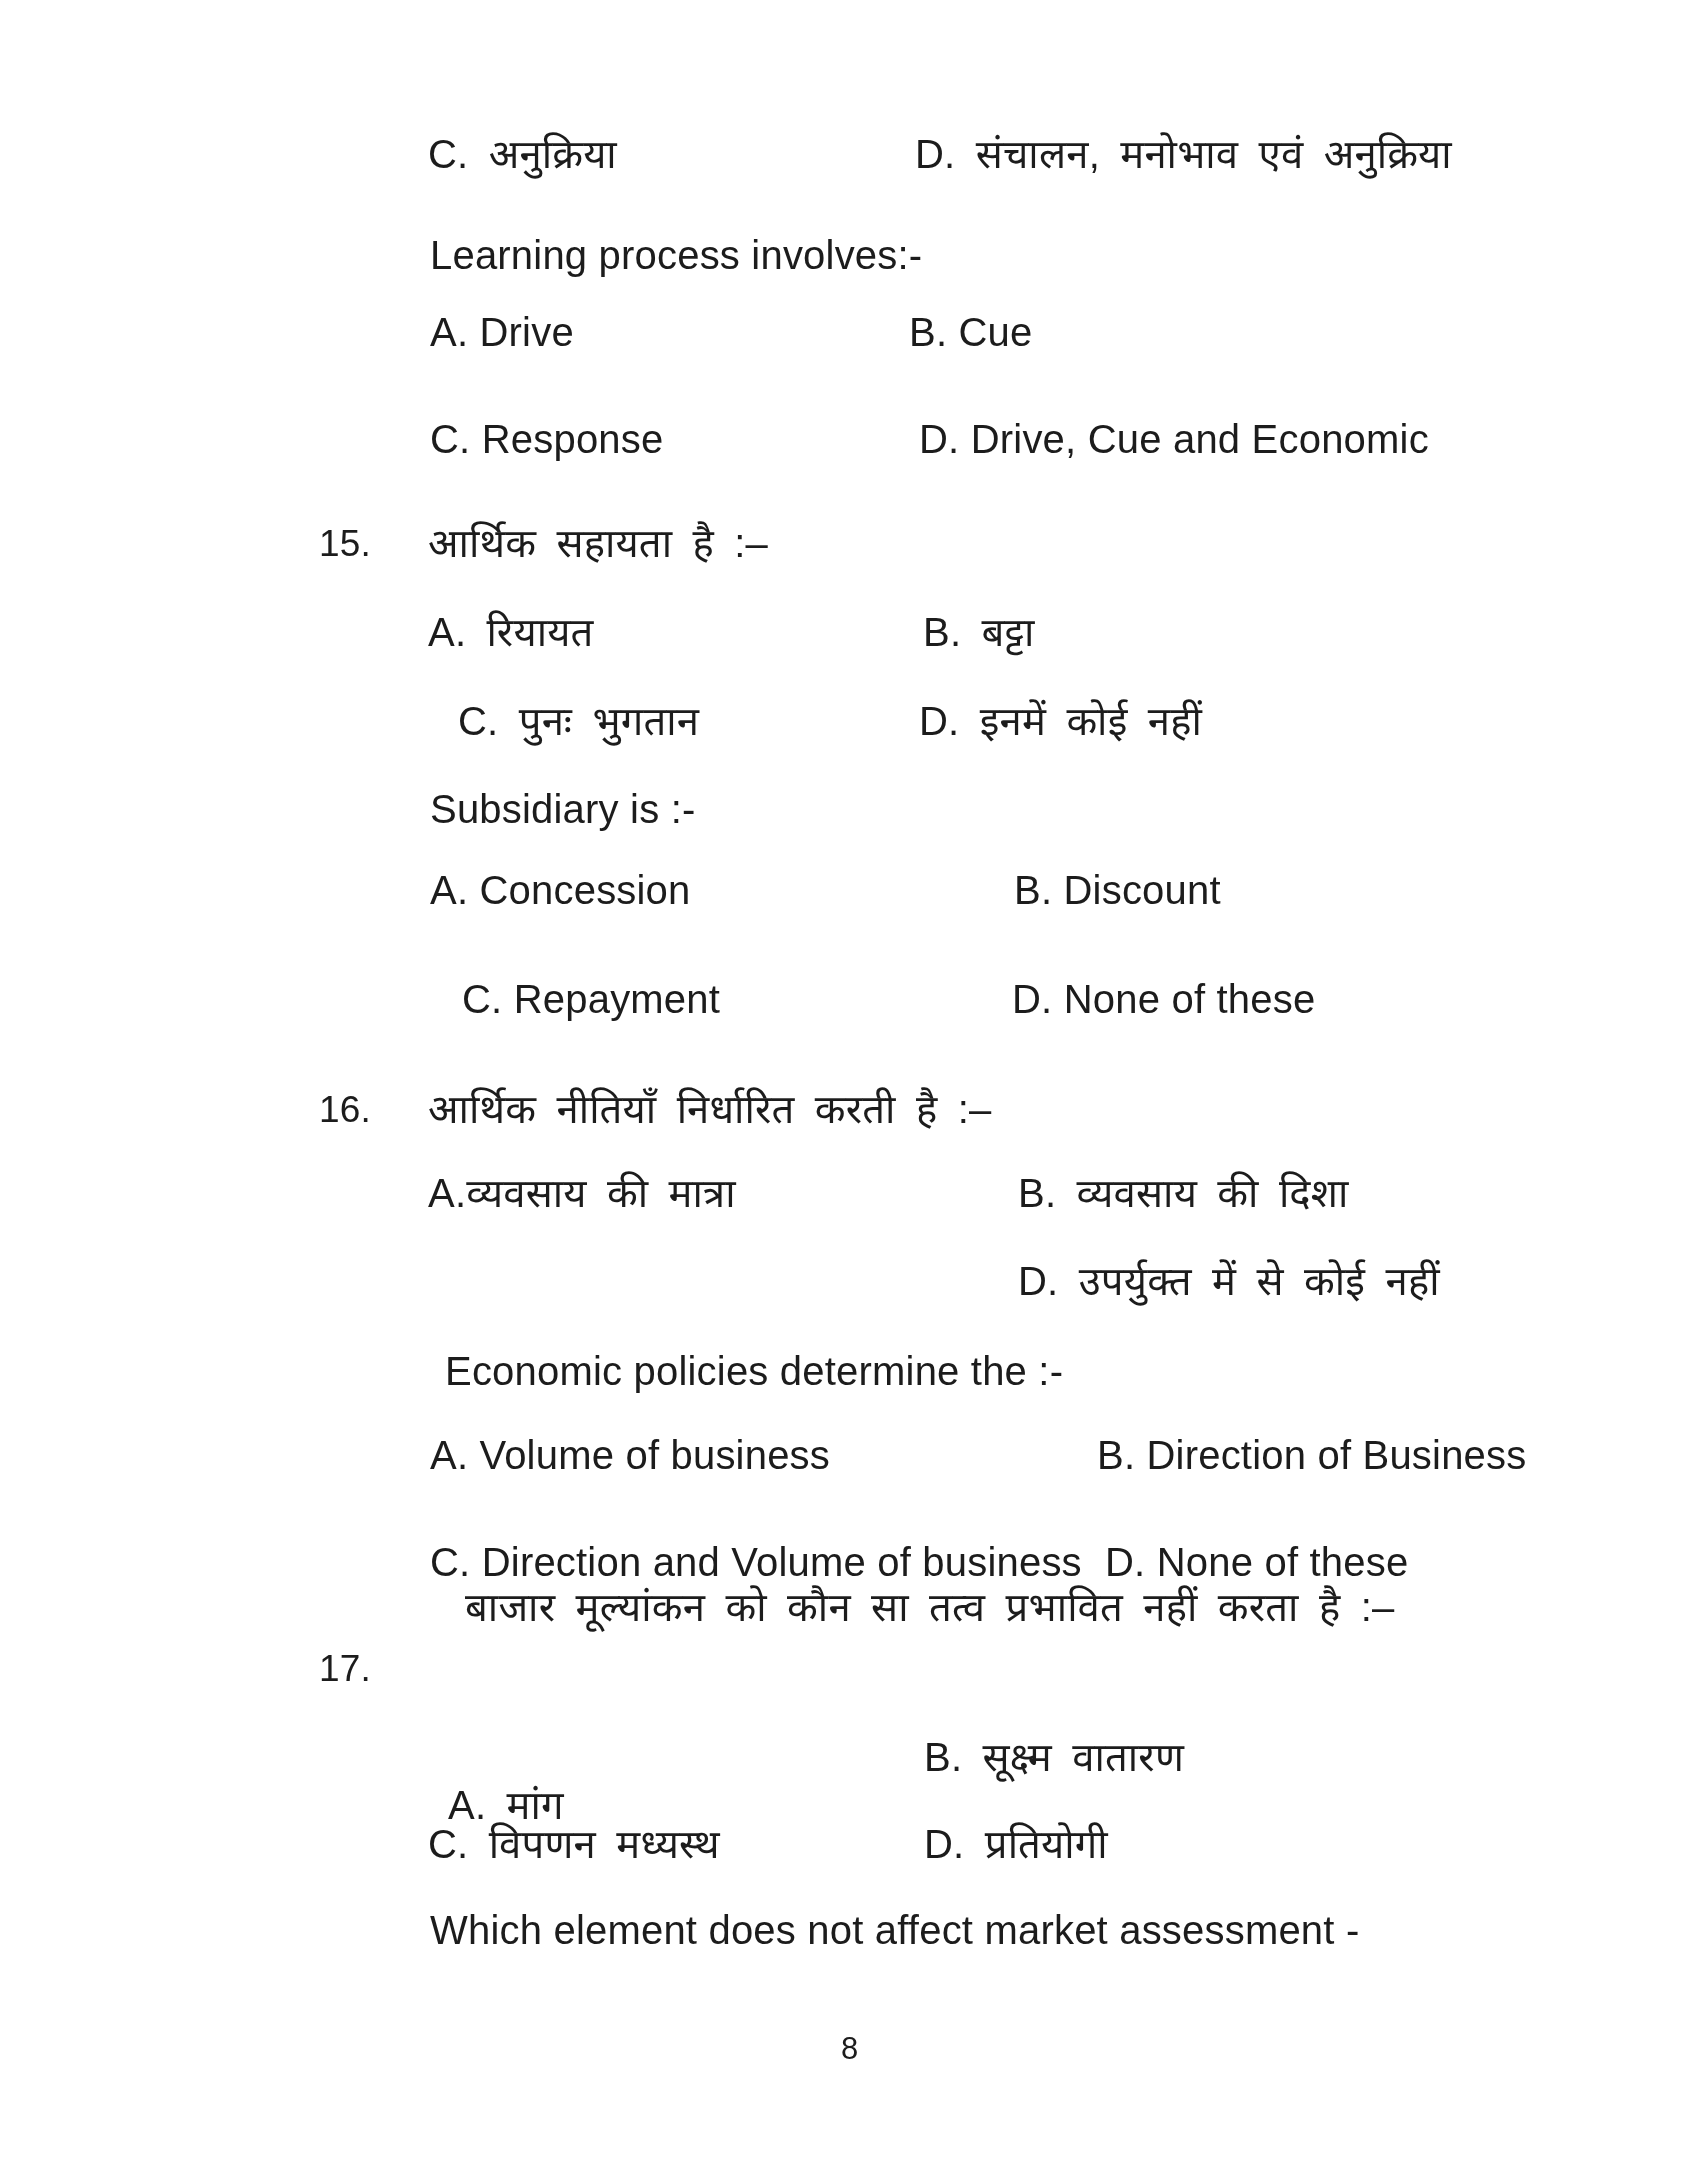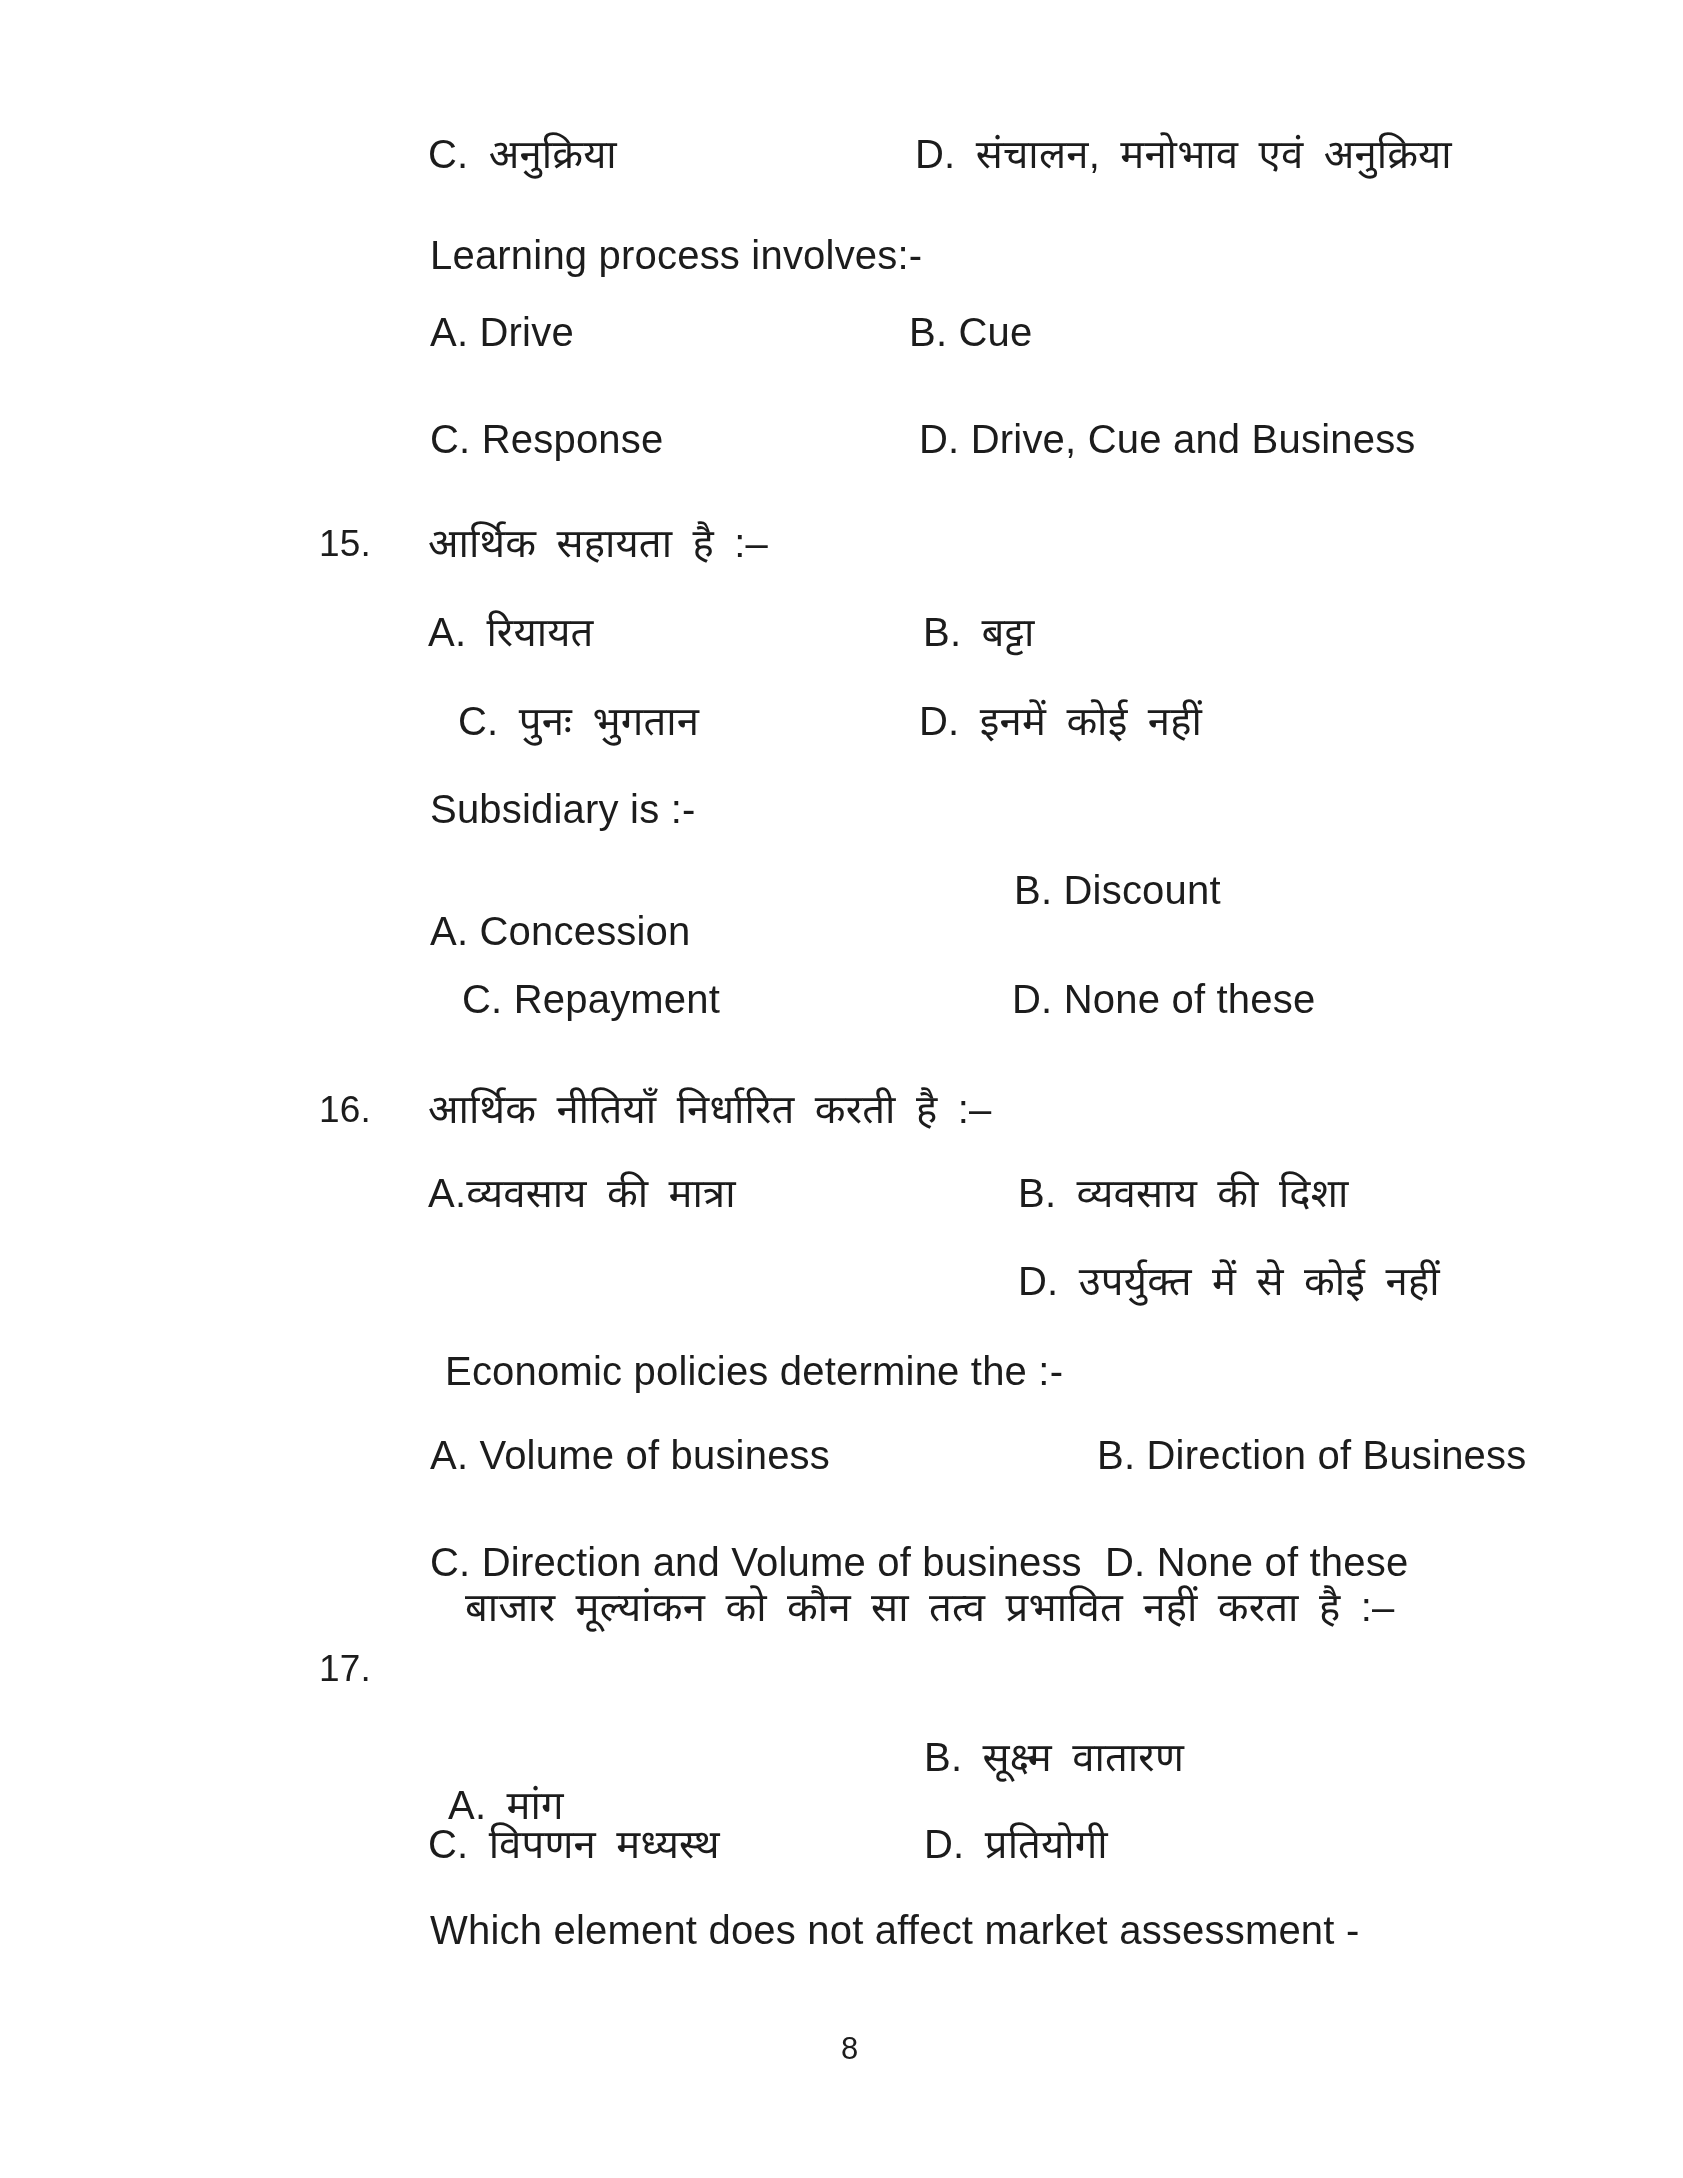--- a/index.html
+++ b/index.html
@@ -35,31 +35,31 @@
 
 <div class="page">
 
   <span class="t hi" style="left:416px; top:117px;">C. अनुक्रिया</span>
   <span class="t hi" style="left:903px; top:117px;">D. संचालन, मनोभाव एवं अनुक्रिया</span>
 
   <span class="t" style="left:418px; top:218px;">Learning process involves:-</span>
   <span class="t" style="left:418px; top:295px;">A. Drive</span>
   <span class="t" style="left:897px; top:295px;">B. Cue</span>
   <span class="t" style="left:418px; top:402px;">C. Response</span>
-  <span class="t" style="left:907px; top:402px;">D. Drive, Cue and Business</span>
+  <span class="t" style="left:907px; top:402px;">D. Drive, Cue and Economic</span>
 
   <span class="t qnum" style="left:307px; top:509px;">15.</span>
   <span class="t hi" style="left:416px; top:506px;">आर्थिक सहायता है :–</span>
   <span class="t hi" style="left:416px; top:595px;">A. रियायत</span>
   <span class="t hi" style="left:911px; top:595px;">B. बट्टा</span>
   <span class="t hi" style="left:416px; top:684px;margin-left:30px;">C. पुनः भुगतान</span>
   <span class="t hi" style="left:907px; top:684px;">D. इनमें कोई नहीं</span>
 
   <span class="t" style="left:418px; top:772px;">Subsidiary is :-</span>
-  <span class="t" style="left:418px; top:894px;">A. Concession</span>
+  <span class="t" style="left:418px; top:853px;">A. Concession</span>
   <span class="t" style="left:1002px; top:853px;">B. Discount</span>
   <span class="t" style="left:418px; top:962px;margin-left:32px;">C. Repayment</span>
   <span class="t" style="left:1000px; top:962px;">D. None of these</span>
 
   <span class="t qnum" style="left:307px; top:1075px;">16.</span>
   <span class="t hi" style="left:416px; top:1072px;">आर्थिक नीतियाँ निर्धारित करती है :–</span>
   <span class="t hi" style="left:416px; top:1156px;">A.व्यवसाय की मात्रा</span>
   <span class="t hi" style="left:1006px; top:1156px;">B. व्यवसाय की दिशा</span>
   <span class="t hi" style="left:1006px; top:1244px;">D. उपर्युक्त में से कोई नहीं</span>
 

